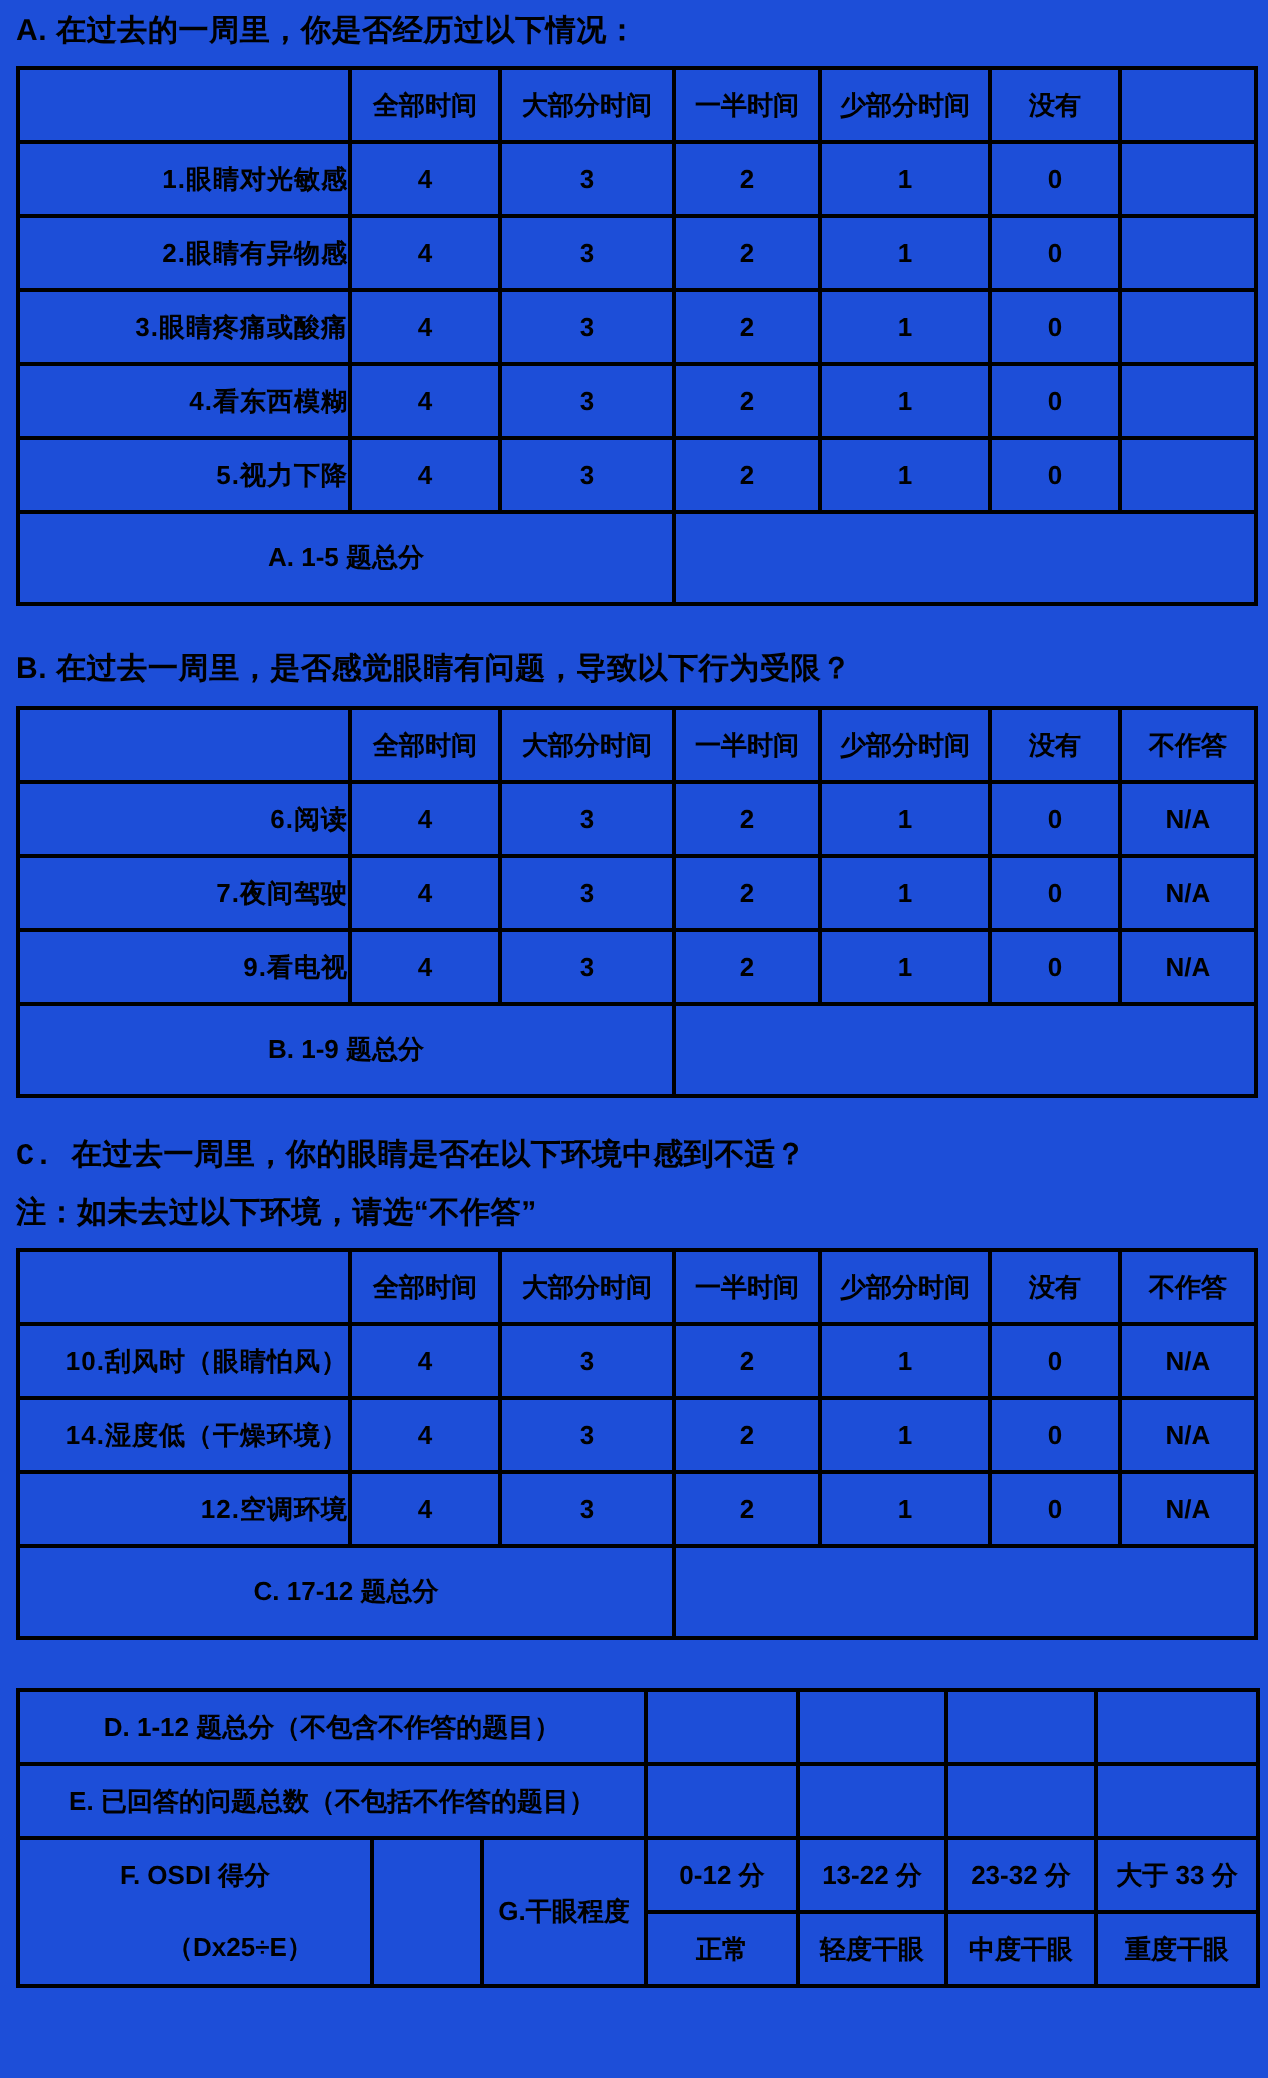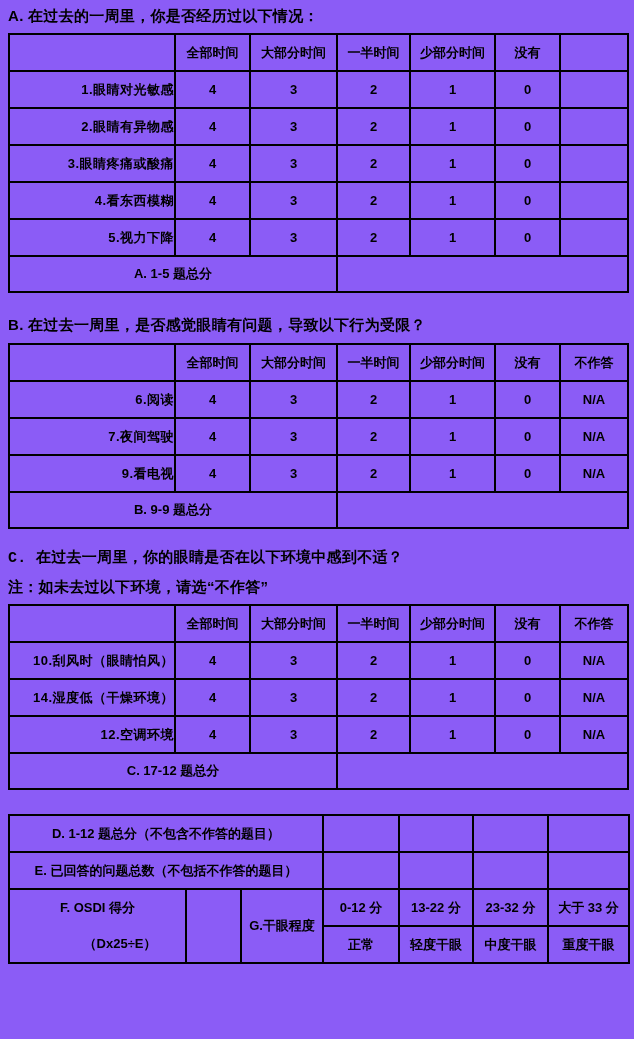--- a/index.html
+++ b/index.html
@@ -6,21 +6,21 @@
   html, body { margin: 0; padding: 0; background: #ffffff; }
   body {
     font-family: "Liberation Sans", "DejaVu Sans", sans-serif;
     font-weight: 700;
     color: #000000;
   }
   .page {
     position: relative;
     width: 634px;
     height: 1039px;
-    background: #8b5cf6;
+    background: #1d4ed8;
     padding: 6px 7px 0 8px;
     overflow: hidden;
   }
   .sec-title, .sec-note {
     font-size: 15px;
     line-height: 20px;
     font-weight: 700;
     letter-spacing: 0.3px;
     white-space: nowrap;
   }
@@ -33,21 +33,21 @@
   .qtable td, .qtable th {
     border: 2px solid #000000;
     font-size: 13px;
     font-weight: 700;
     text-align: center;
     vertical-align: middle;
     padding: 0;
     overflow: hidden;
   }
   .qtable tr { height: 37px; }
-  .qtable tr.trow { height: 36px; }
+  .qtable tr.trow { height: 46px; }
   .qtable td.lbl {
     text-align: right;
     padding-left: 7px;
     letter-spacing: 0.5px;
   }
   .mt-a  { margin-top: 7px; }
   .tb-b  { margin-top: 22px; }
   .nt-b  { margin-top: 9px; }
   .mt-b  { margin-top: 8px; }
   .tb-c  { margin-top: 20px; font-family: Liberation Mono, monospace; }
@@ -177,21 +177,21 @@
     <tr>
       <td class="lbl">9.看电视</td>
       <td>4</td>
       <td>3</td>
       <td>2</td>
       <td>1</td>
       <td>0</td>
       <td>N/A</td>
     </tr>
     <tr class="trow">
-      <td colspan="3">B. 9-9 题总分</td>
+      <td colspan="3">B. 1-9 题总分</td>
       <td colspan="4"></td>
     </tr>
   </tbody>
     </table>
 
   <div class="sec-title tb-c">C. 在过去一周里，你的眼睛是否在以下环境中感到不适？</div>
   <div class="sec-note nt-c">注：如未去过以下环境，请选“不作答”</div>
   <table class="qtable mt-c">
     <colgroup>
         <col style="width:166px">

